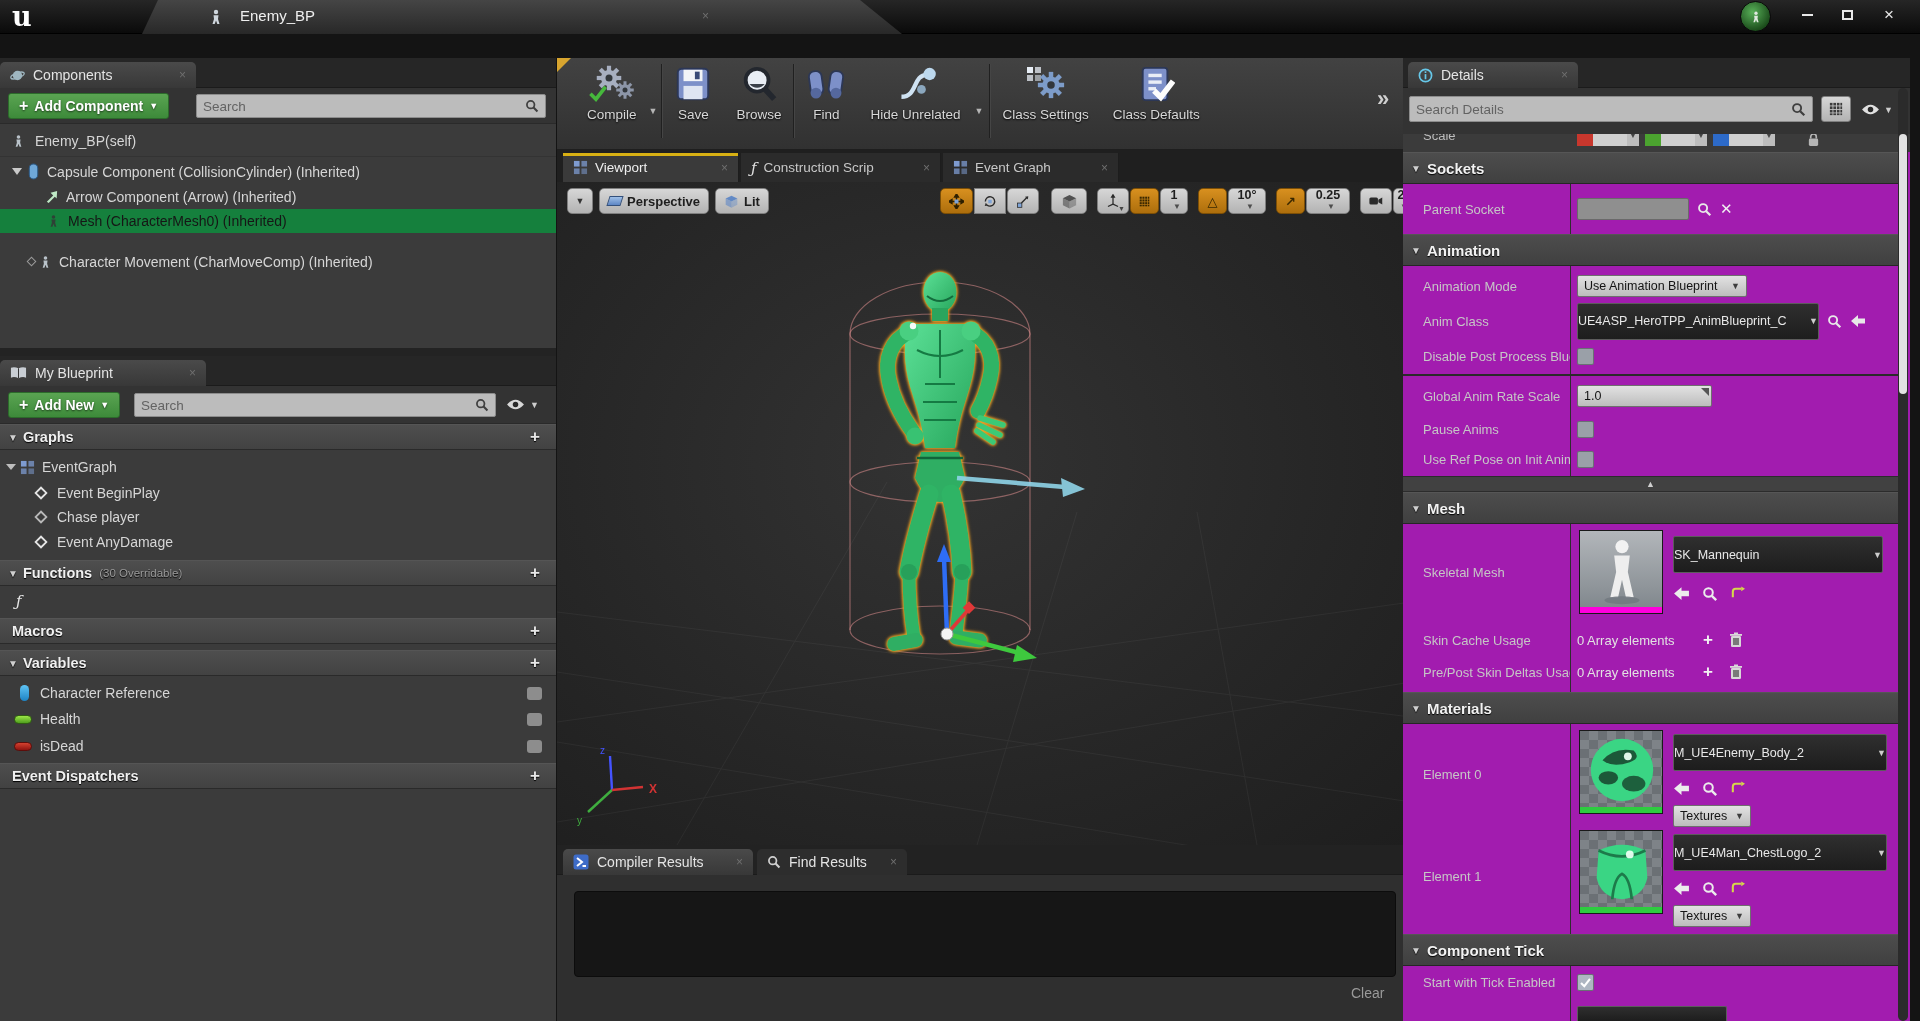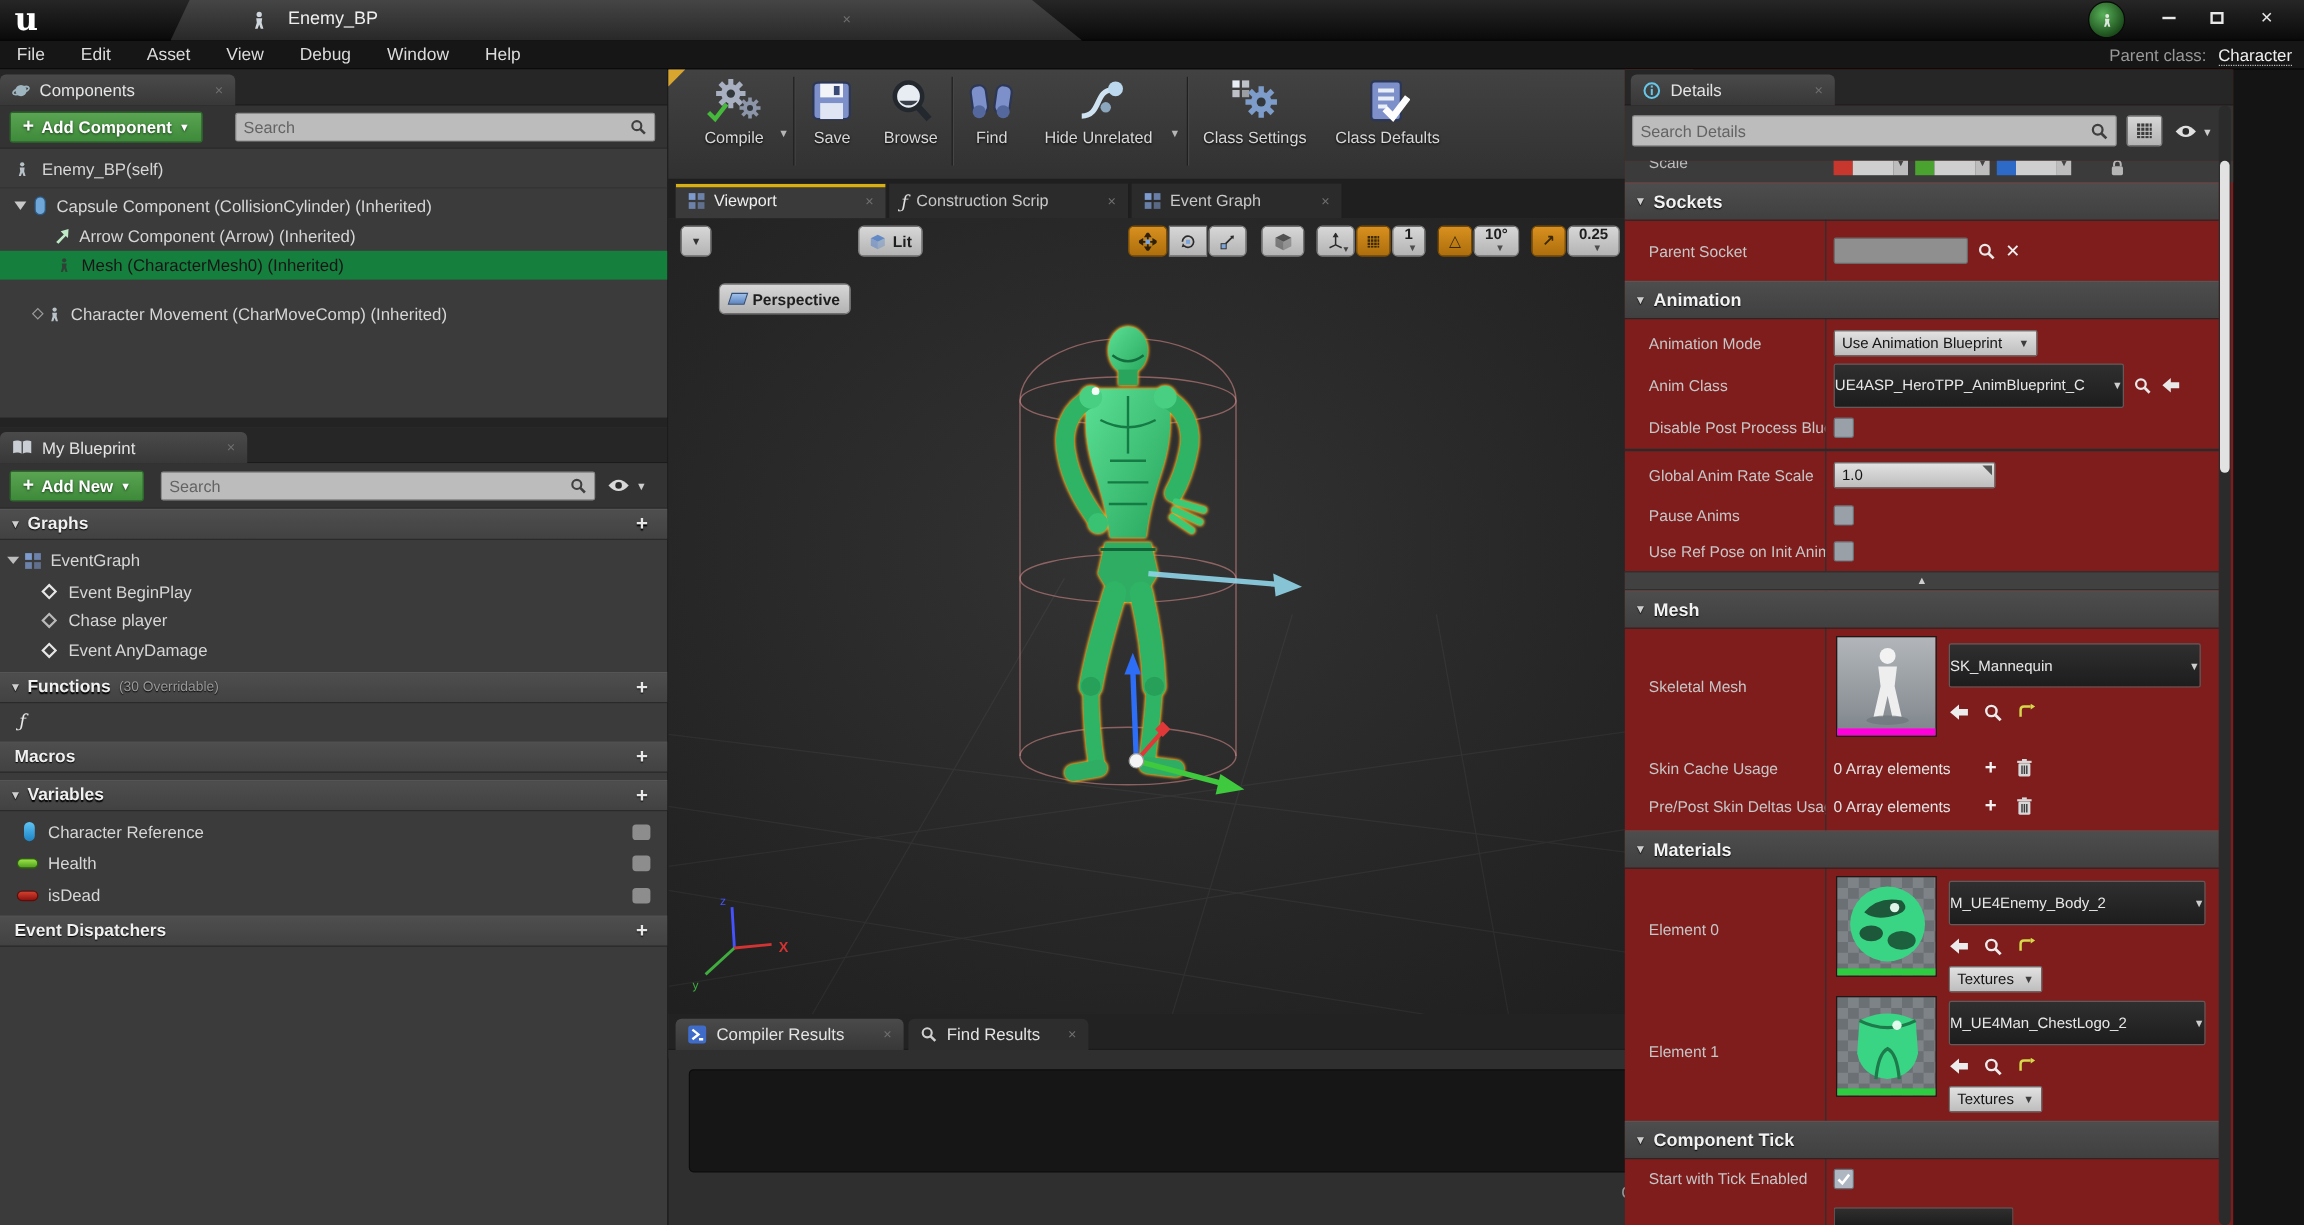--- a/index.html
+++ b/index.html
@@ -16,21 +16,21 @@
     background:linear-gradient(#262626,#0a0a0a); border-bottom:1px solid #000; }
   #doc-tab { left:142px; top:0; width:760px; height:34px;
     background:linear-gradient(#454545,#282828);
     clip-path:polygon(16px 0, calc(100% - 42px) 0, 100% 100%, 0 100%); }
   #menubar { left:0; top:34px; width:1920px; height:24px; background:#161616;
     border-bottom:1px solid #050505; display:flex; align-items:center; gap:30px; padding-left:14px; }
   #menubar .mi { color:#dcdcdc; font-size:14.5px; cursor:default; }
   .winbtn { width:30px; height:22px; display:flex; align-items:center; justify-content:center; color:#e8e8e8; }
   #left-panel  { left:0; top:58px; width:556px; height:963px; background:#383838; }
   #center-panel{ left:557px; top:58px; width:854px; height:824px; background:#2c2c2c; }
-  #right-panel { left:1354px; top:58px; width:507px; height:963px; background:#7f1d1d; }
+  #right-panel { left:1403px; top:58px; width:507px; height:963px; background:#a21caf; }
 
   .tabstrip { background:#262626; border-bottom:1px solid #1b1b1b; }
   .ptab { display:flex; align-items:center; gap:8px; padding:0 10px;
     background:linear-gradient(#4a4a4a,#383838); border-radius:5px 5px 0 0;
     height:26px; margin-top:4px; color:#e4e4e4; font-size:14px; }
 
   .btn-green { display:inline-flex; align-items:center; gap:6px;
     background:linear-gradient(#5aa452,#3d8a3a); border:1px solid #2c6b2b; border-radius:3px;
     color:#fff; font-weight:bold; font-size:14px; padding:0 10px; height:26px;
     text-shadow:0 1px 2px rgba(0,0,0,.6); }
@@ -252,33 +252,20 @@
     </div>
     <div class="winbtn abs" style="left:1792px;top:4px;">
         <div style="width:11px;height:2px;background:#e8e8e8;"></div>
       </div>
     <div class="winbtn abs" style="left:1832px;top:4px;">
         <div style="width:11px;height:10px;border:2px solid #e8e8e8;"></div>
       </div>
     <div class="winbtn abs" style="left:1874px;top:4px;font-size:17px;">×</div>
   </div>
 
-  <div id="menubar" class="abs">
-    <span class="mi">File</span>
-    <span class="mi">Edit</span>
-    <span class="mi">Asset</span>
-    <span class="mi">View</span>
-    <span class="mi">Debug</span>
-    <span class="mi">Window</span>
-    <span class="mi">Help</span>
-    <span style="margin-left:auto;margin-right:10px;font-size:14px;color:#9a9a9a;">
-      <span>Parent class:</span>
-      <span style="color:#f0f0f0;border-bottom:1px dotted #bbb;margin-left:6px;">Character</span>
-    </span>
-  </div>
 
   <div id="left-panel" class="abs">
 
     <div class="abs tabstrip" style="left:0;top:0;width:556px;height:30px;">
       <div class="ptab" style="width:196px;">
         <svg class="ic" width="15" height="15" viewBox="0 0 16 16" style="color:#9fb6c0;">
             <use href="#ic-compsphere"></use>
           </svg>
         <span>Components</span>
         <span class="ghostx" style="margin-left:auto;">×</span>
@@ -634,21 +621,21 @@
           <text x="20" y="642" fill="#3fae3f" font-size="10">y</text>
           <line x1="55" y1="608" x2="86" y2="605" stroke="#d23333" stroke-width="2.4"></line>
           <text x="92" y="611" fill="#d23333" font-weight="bold">X</text>
         </g>
       </svg>
 
       <div class="abs" style="left:0;top:4px;width:854px;height:30px;">
         <div class="vbtn abs" style="left:10px;top:2px;width:26px;">
             <span style="font-size:9px;color:#333;">▼</span>
           </div>
-        <div class="vbtn abs" style="left:42px;top:2px;margin-top:48px;">
+        <div class="vbtn abs" style="left:42px;top:2px;">
           <span style="width:14px;height:10px;background:linear-gradient(#9fc0e8,#5d86c5);transform:skewX(-18deg);display:inline-block;border:1px solid #33507c;"></span>
           <span>Perspective</span>
         </div>
         <div class="vbtn abs" style="left:158px;top:2px;">
           <svg class="ic" width="15" height="15" viewBox="0 0 18 18" style="color:#5d86c5;">
               <use href="#ic-cube"></use>
             </svg>
           <span>Lit</span>
         </div>
 

